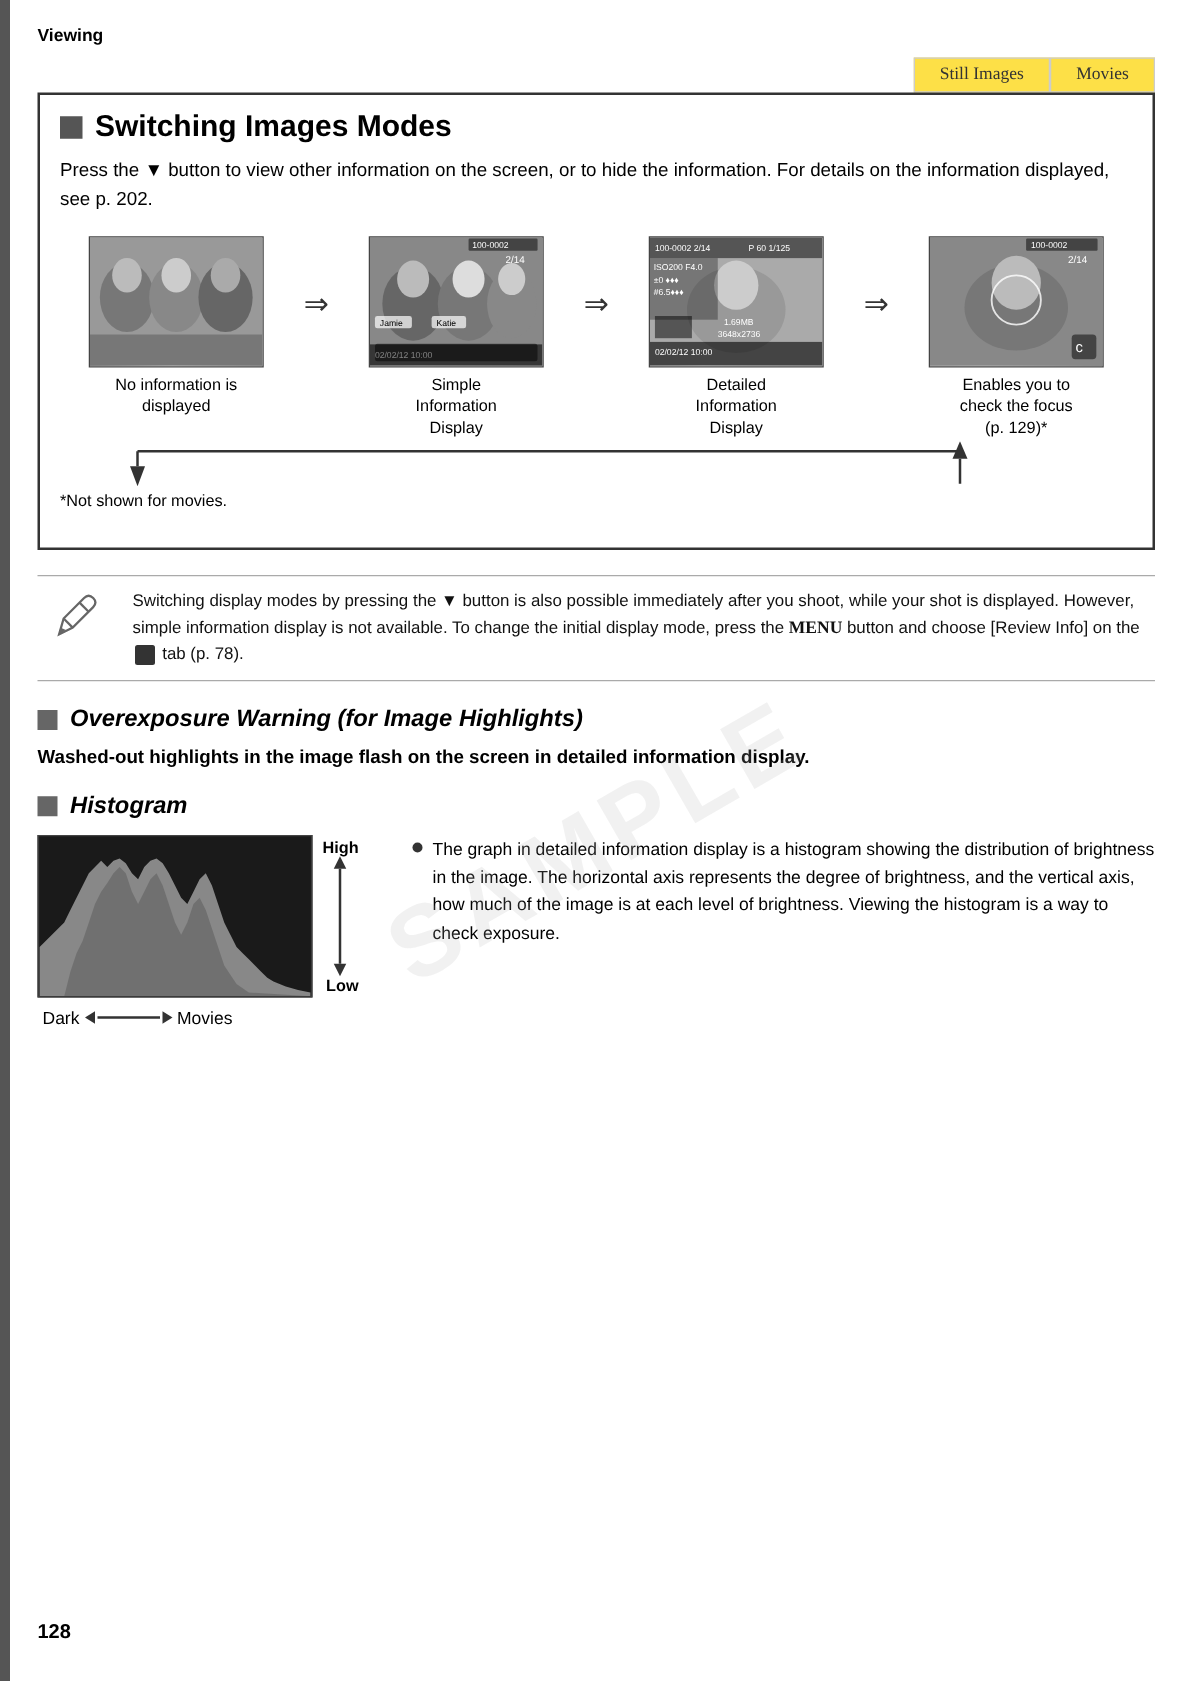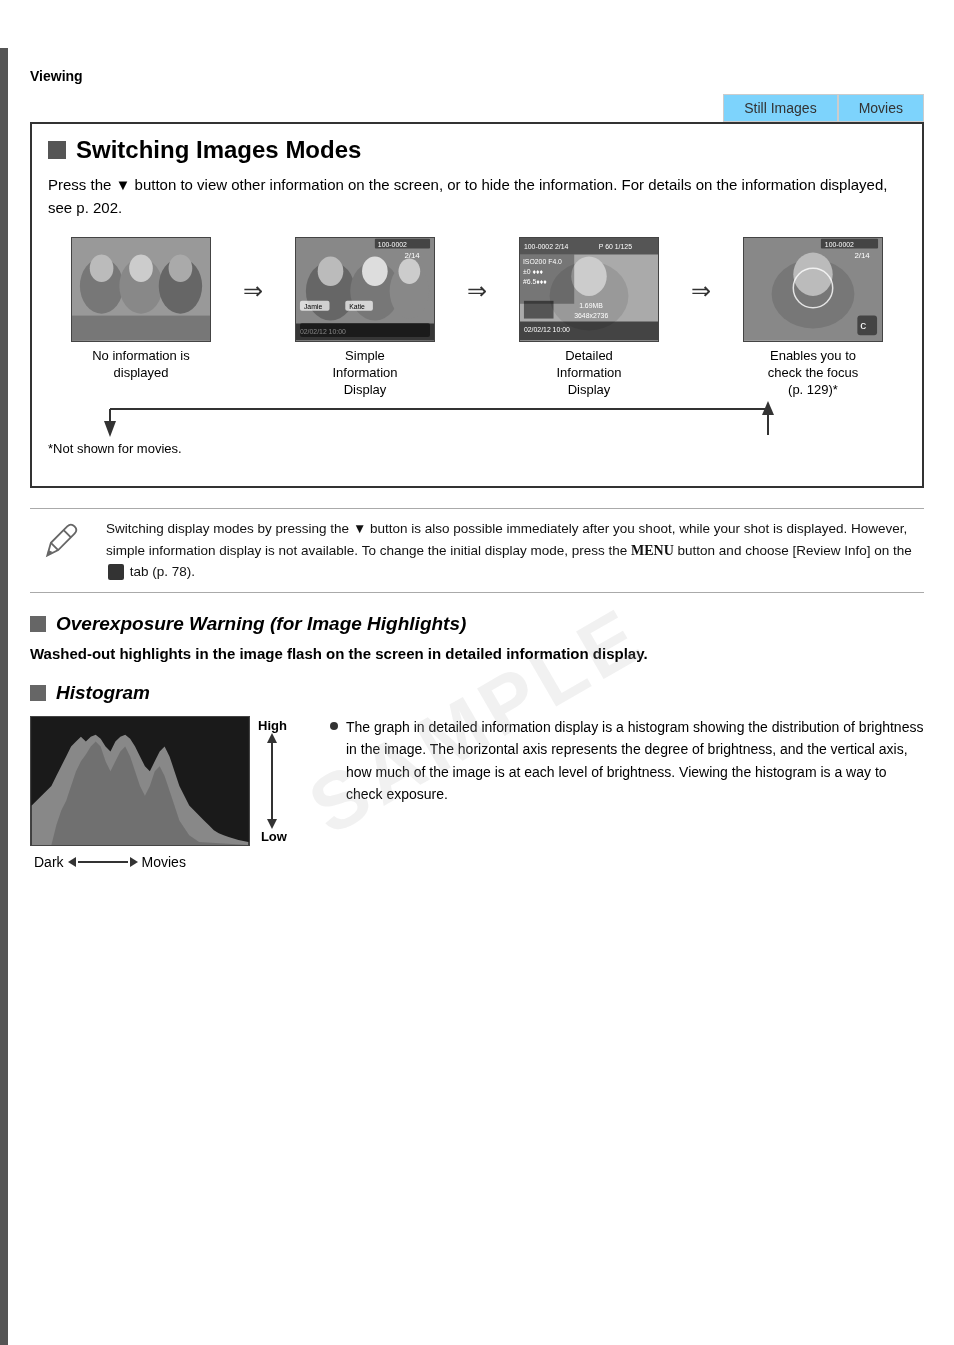--- a/index.html
+++ b/index.html
@@ -27,21 +27,20 @@
       top: 0;
       width: 8px;
       height: 100%;
       background: #555;
     }
 
     .content {
       margin-left: 30px;
       margin-right: 30px;
       padding-top: 20px;
-      margin-top: 48px;
     }
 
     
     .viewing-label {
       font-weight: bold;
       font-size: 14px;
       margin-bottom: 10px;
     }
 
     
@@ -49,22 +48,23 @@
       display: flex;
       justify-content: flex-end;
       margin-bottom: 0;
       gap: 0;
     }
 
     .tab {
       padding: 5px 20px;
       font-size: 14px;
       border: 1px solid #ccc;
-      background: #7dd3fc;
+      background: #fde047;
       color: #333;
+      font-family: Liberation Serif, serif;
     }
 
     
     .section-box {
       border: 2px solid #333;
       padding: 12px 16px 16px 16px;
       margin-bottom: 20px;
       position: relative;
     }
 

